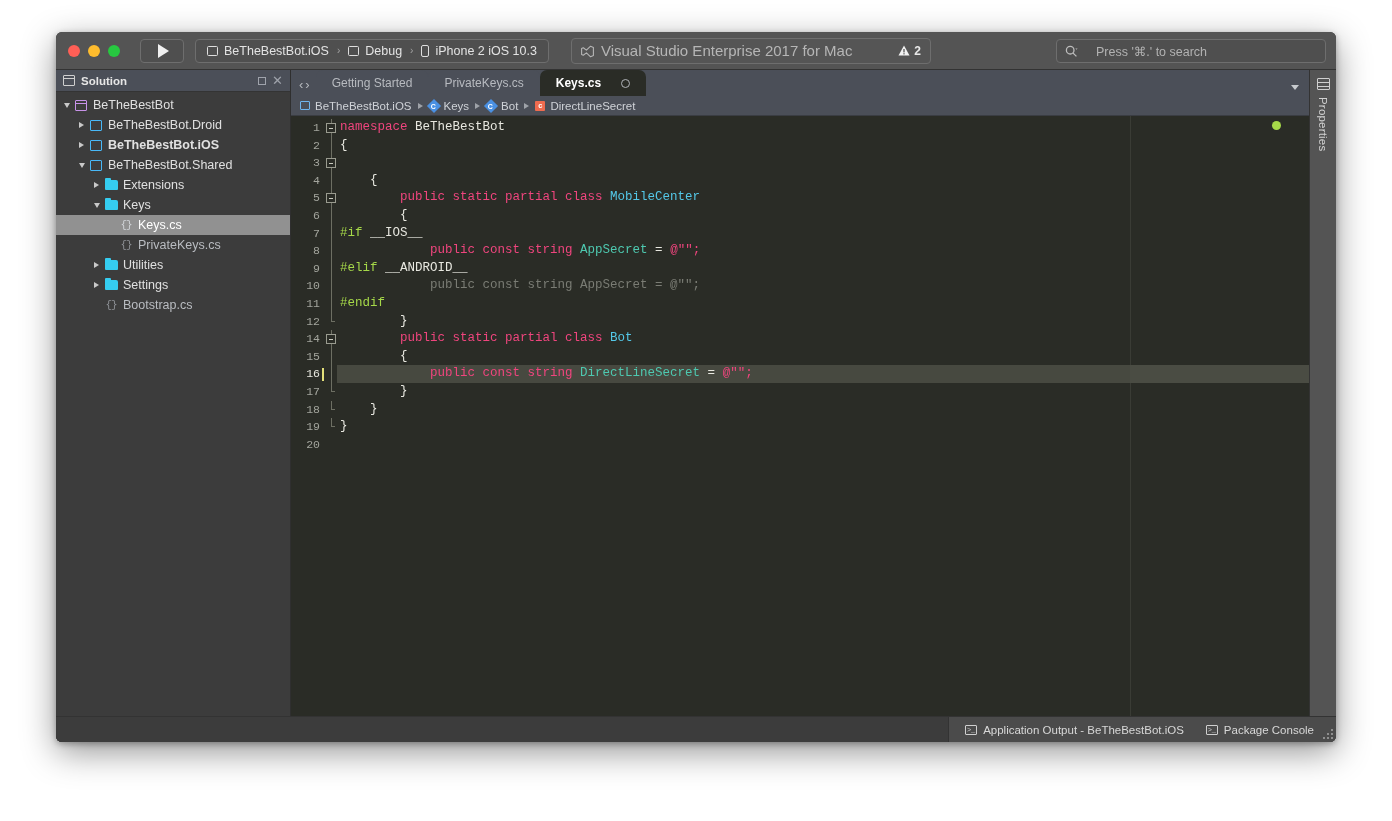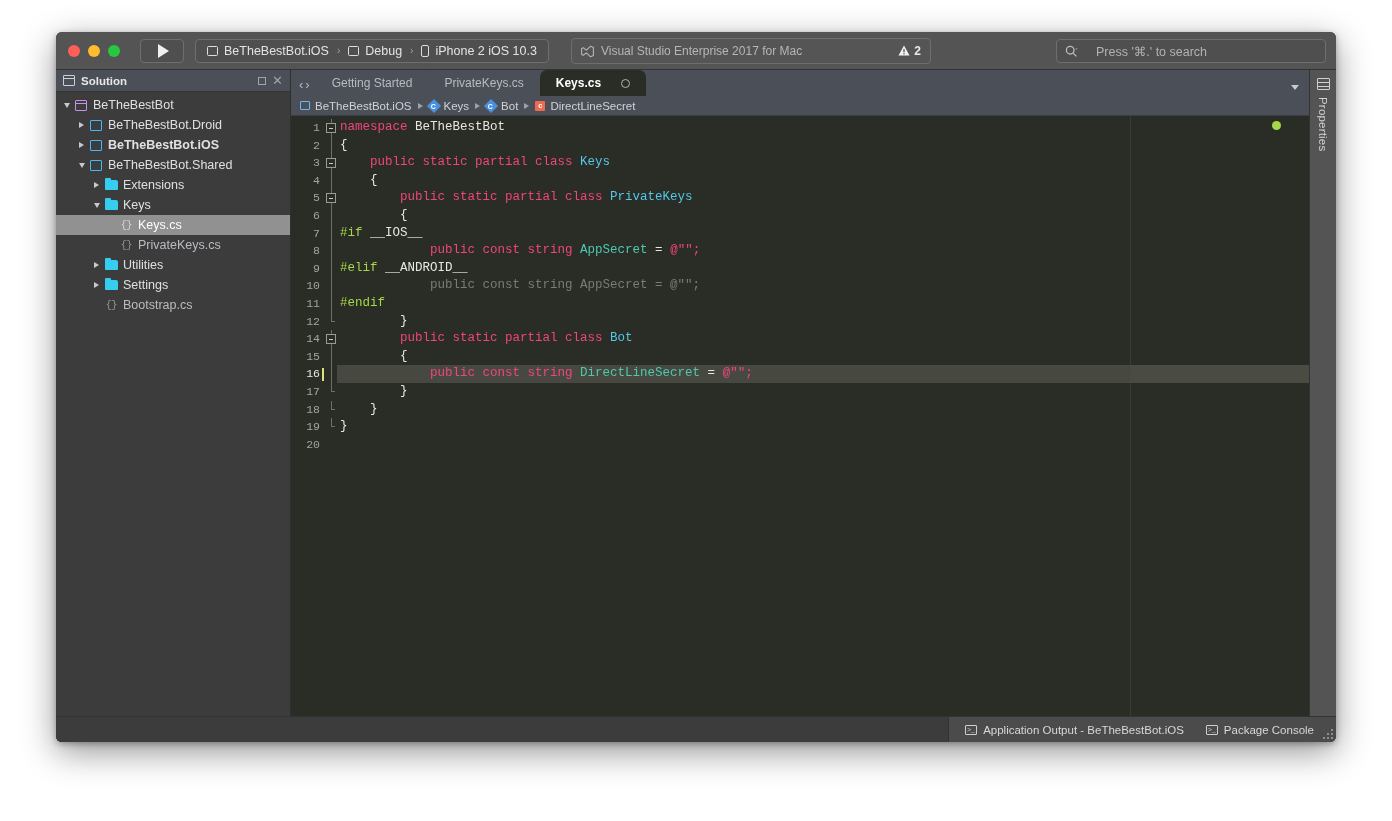--- a/index.html
+++ b/index.html
@@ -74,21 +74,21 @@
   }
 
   .status-btn {
     margin-left: 22px;
     width: 360px; height: 26px;
     padding: 0 9px;
     justify-content: space-between;
     background: #555;
   }
   .status-left { display: flex; align-items: center; gap: 7px; }
-  .status-txt { color: #b6b6b6; font-size: 12px; }
+  .status-txt { color: #b6b6b6; font-size: 15px; }
   .vs-logo {
     width: 13px; height: 13px; position: relative;
   }
   .status-right { display: flex; align-items: center; gap: 4px; }
   .warn-count { color: #e8e8e8; font-size: 12px; font-weight: bold; }
 
   .search-box {
     position: absolute; right: 10px; top: 7px;
     width: 270px; height: 24px;
     border: 1px solid #6e6e6e; border-radius: 4px;
@@ -539,38 +539,37 @@
                 </div>
                 <div class="src"><span class="t-plain">{</span></div>
               </div>
               <div class="ln-row">
                 <div class="gutter">3</div>
                 <div class="caret off"></div>
                 <div class="fold">
                   <span class="vline"></span>
                   <span class="box"></span>
                 </div>
-                <div class="src"><span class="t-plain">    </span><span class="t-kw">public static partial class</span><span class="t-plain"> </span><span class="t-cls">Keys</span></div>
               </div>
               <div class="ln-row">
                 <div class="gutter">4</div>
                 <div class="caret off"></div>
                 <div class="fold">
                   <span class="vline"></span>
                 </div>
                 <div class="src"><span class="t-plain">    {</span></div>
               </div>
               <div class="ln-row">
                 <div class="gutter">5</div>
                 <div class="caret off"></div>
                 <div class="fold">
                   <span class="vline"></span>
                   <span class="box"></span>
                 </div>
-                <div class="src"><span class="t-plain">        </span><span class="t-kw">public static partial class</span><span class="t-plain"> </span><span class="t-cls">PrivateKeys</span></div>
+                <div class="src"><span class="t-plain">        </span><span class="t-kw">public static partial class</span><span class="t-plain"> </span><span class="t-cls">MobileCenter</span></div>
               </div>
               <div class="ln-row">
                 <div class="gutter">6</div>
                 <div class="caret off"></div>
                 <div class="fold">
                   <span class="vline"></span>
                 </div>
                 <div class="src"><span class="t-plain">        {</span></div>
               </div>
               <div class="ln-row">

